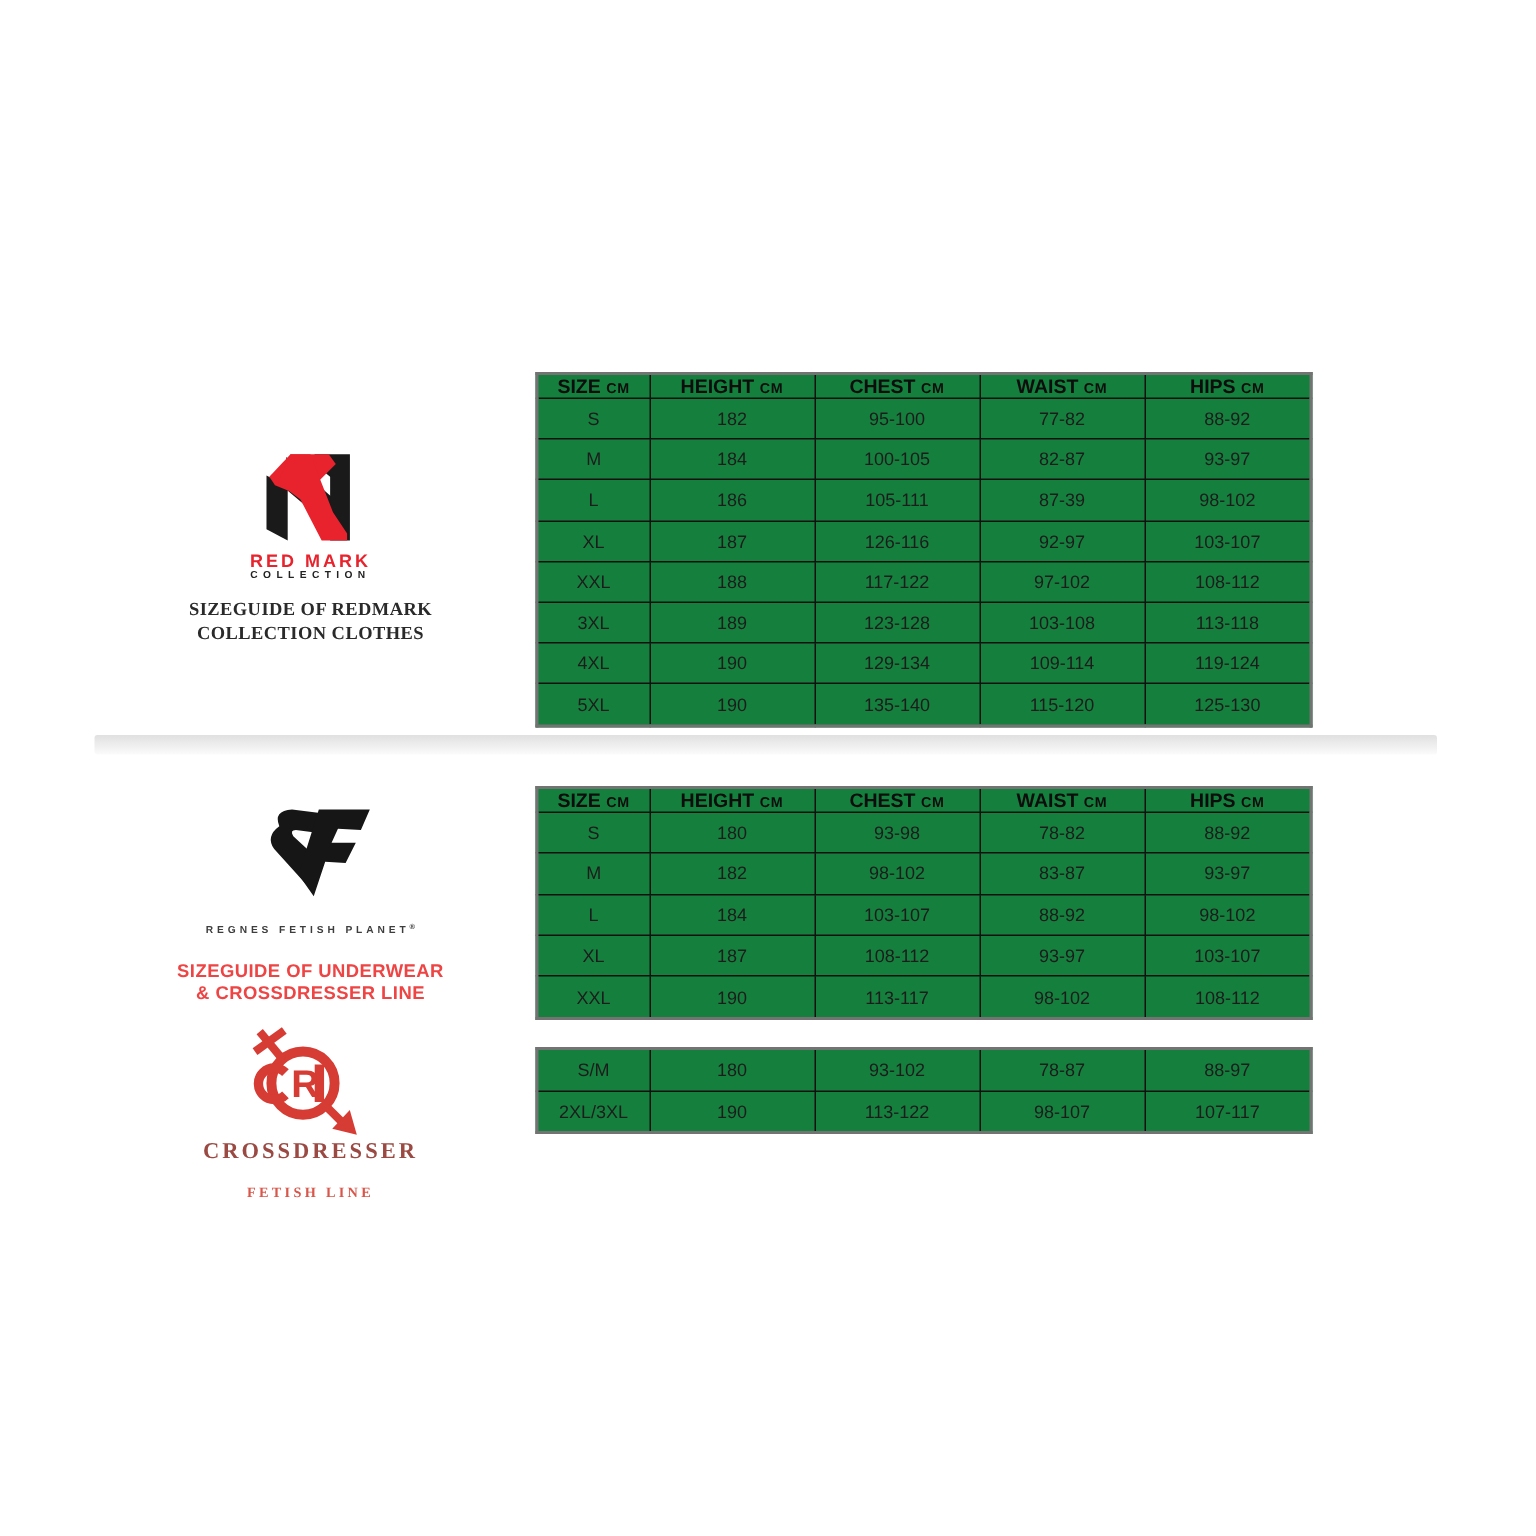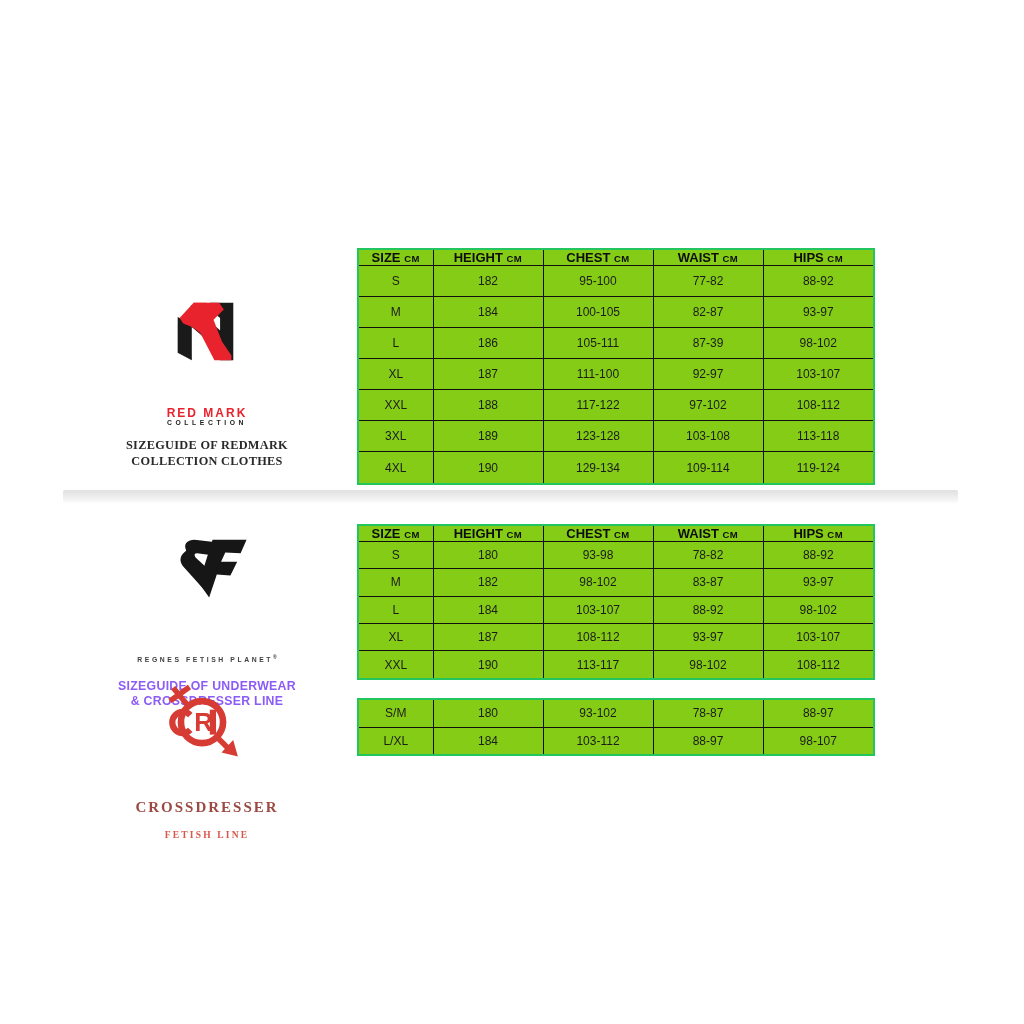--- a/index.html
+++ b/index.html
@@ -2,51 +2,51 @@
 <html><head>
 <meta charset="utf-8">
 <style>
   html,body{margin:0;padding:0;background:#fff;}
   .stage{
     position:relative;width:1024px;height:1024px;background:#ffffff;
     font-family:"Liberation Sans", sans-serif;overflow:hidden;
   }
   
   .abs{position:absolute;}
-  .brand-col-center{text-align:center;margin-top:39px;}
+  .brand-col-center{text-align:center;}
   .rm-logo{left:172px;top:300px;width:66px;height:65px;}
   .rm-brandline1{left:132px;top:367px;width:150px;color:#e8232d;font-weight:bold;
     font-size:12px;letter-spacing:2px;}
   .rm-brandline2{left:132px;top:380px;width:150px;color:#222;font-weight:bold;
     font-size:6.8px;letter-spacing:3.6px;}
   .rm-caption{left:92px;top:399px;width:230px;color:#2a2a2a;font-weight:bold;
     font-size:12.3px;line-height:15.5px;letter-spacing:0.3px;font-family:Liberation Serif, serif;}
 
   .rf-logo{left:170px;top:538px;width:80px;height:68px;}
   .rf-brandline{left:117px;top:615px;width:180px;color:#3d3d3d;font-size:6.8px;
     letter-spacing:2.6px;font-weight:bold;}
   .rf-brandline .reg{font-size:5px;vertical-align:super;letter-spacing:0;}
-  .rf-caption{left:92px;top:640px;width:230px;color:#8b5cf6;font-weight:bold;
+  .rf-caption{left:92px;top:640px;width:230px;color:#ef4444;font-weight:bold;
     font-size:12.3px;line-height:15px;letter-spacing:0.3px;}
 
   .crd-logo{left:163px;top:680px;width:78px;height:78px;}
   .crd-caption1{left:117px;top:760px;width:180px;color:#9b4a43;
     font-family:"Liberation Serif", serif;font-weight:bold;font-size:15px;letter-spacing:2px;}
   .crd-caption2{left:117px;top:791px;width:180px;color:#d8564a;
     font-family:"Liberation Serif", serif;font-weight:bold;font-size:9.5px;letter-spacing:2.2px;}
 
   
   .divider{left:63px;top:490px;width:895px;height:13px;
     background:linear-gradient(180deg,#e0e0e0 0%,#ececec 45%,#fbfbfb 100%);
     border-radius:2px;}
 
   
   table.sizetable{
     position:absolute;border-collapse:collapse;table-layout:fixed;width:516px;
-    background:#84cc16;border:2px solid #22c55e;
+    background:#15803d;border:2px solid #737373;
   }
   table.sizetable th,table.sizetable td{
     border:1.5px solid #101010;text-align:center;vertical-align:middle;padding:0;
     color:#1c1c1c;font-size:12px;
   }
   table.sizetable th{font-size:13px;font-weight:bold;color:#0d0d0d;}
   table.sizetable th .h-unit{font-size:9.5px;font-weight:bold;letter-spacing:0.5px;}
   col.c0{width:75px}col.c1{width:110px}col.c2{width:110px}col.c3{width:110px}col.c4{width:111px}
   #table-redmark{left:357px;top:248px;height:237px;}
   #table-underwear{left:357px;top:524px;height:156px;}
@@ -106,21 +106,21 @@
         <tr>
           <td>L</td>
           <td>186</td>
           <td>105-111</td>
           <td>87-39</td>
           <td>98-102</td>
         </tr>
         <tr>
           <td>XL</td>
           <td>187</td>
-          <td>111-100</td>
+          <td>126-116</td>
           <td>92-97</td>
           <td>103-107</td>
         </tr>
         <tr>
           <td>XXL</td>
           <td>188</td>
           <td>117-122</td>
           <td>97-102</td>
           <td>108-112</td>
         </tr>
@@ -130,20 +130,27 @@
           <td>123-128</td>
           <td>103-108</td>
           <td>113-118</td>
         </tr>
         <tr>
           <td>4XL</td>
           <td>190</td>
           <td>129-134</td>
           <td>109-114</td>
           <td>119-124</td>
+        </tr>
+        <tr>
+          <td>5XL</td>
+          <td>190</td>
+          <td>135-140</td>
+          <td>115-120</td>
+          <td>125-130</td>
         </tr>
       </tbody>
   </table>
 
   <div class="abs divider"></div>
 
   <svg class="abs rf-logo" viewBox="0 0 90 80">
     <path fill="#161616" d="M17 15 Q12 3 27 2 L52 5 L45 20 L30 18 Q25 18 28 23 L52 45 L41 64 L13 33 Q6 23 17 15 Z"></path>
     <path fill="#161616" d="M48 2 L88 2 L81 18 L63 17 L58 28 L77 28 L69 44 L53 43 L44 70 L32 53 Z"></path>
   </svg>
@@ -236,22 +243,22 @@
       </colgroup>
     <tbody>
         <tr>
           <td>S/M</td>
           <td>180</td>
           <td>93-102</td>
           <td>78-87</td>
           <td>88-97</td>
         </tr>
         <tr>
-          <td>L/XL</td>
-          <td>184</td>
-          <td>103-112</td>
-          <td>88-97</td>
+          <td>2XL/3XL</td>
+          <td>190</td>
+          <td>113-122</td>
           <td>98-107</td>
+          <td>107-117</td>
         </tr>
       </tbody>
   </table>
 
 </div>
 
 </body></html>

